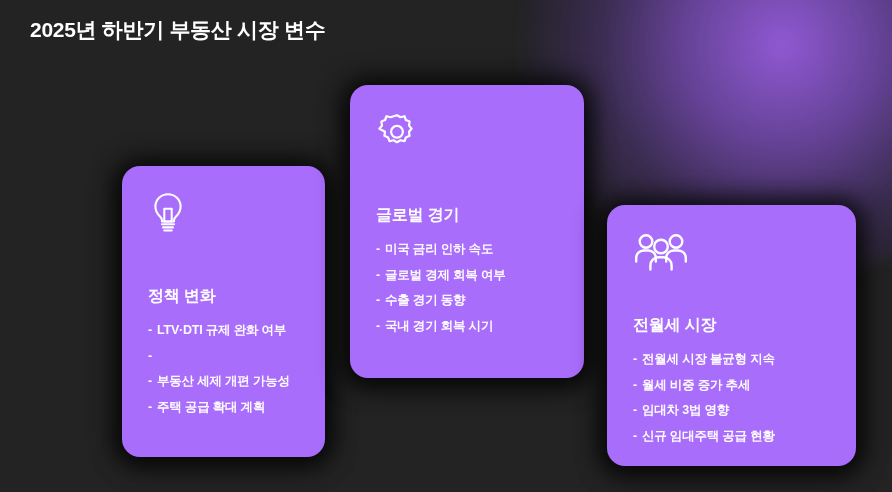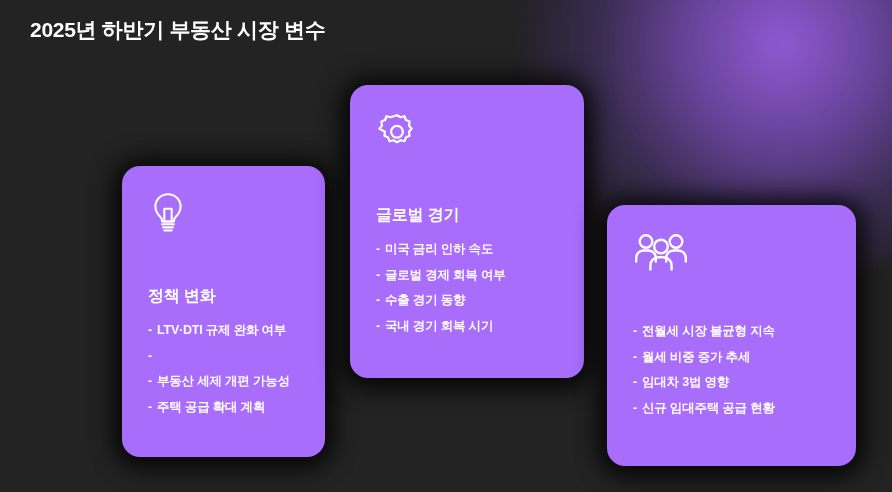--- a/index.html
+++ b/index.html
@@ -169,20 +169,21 @@
     <svg width="56" height="40" viewBox="0 0 56 40" fill="none" stroke="#ffffff" stroke-width="2.4" stroke-linecap="round" stroke-linejoin="round">
       <circle cx="13" cy="9.5" r="6.3"></circle>
       <path d="M3.2 29.5v-3.6c0-4.1 3.3-7.4 7.4-7.4h4.8c4.1 0 7.4 3.3 7.4 7.4v3.6"></path>
       <circle cx="43" cy="9.5" r="6.3"></circle>
       <path d="M33.2 29.5v-3.6c0-4.1 3.3-7.4 7.4-7.4h4.8c4.1 0 7.4 3.3 7.4 7.4v3.6"></path>
       <circle cx="28" cy="14.5" r="6.8"></circle>
       <path d="M17.4 37.5v-4.1c0-4.5 3.6-8.1 8.1-8.1h5.0c4.5 0 8.1 3.6 8.1 8.1v4.1"></path>
     </svg>
   </div>
   <div class="card-spacer"></div>
+  <div class="card-title">전월세 시장</div>
   <ul class="card-list">
     <li>
         <span class="bullet-dash">-</span>
         <span>전월세 시장 불균형 지속</span>
       </li>
     <li>
         <span class="bullet-dash">-</span>
         <span>월세 비중 증가 추세</span>
       </li>
     <li>

